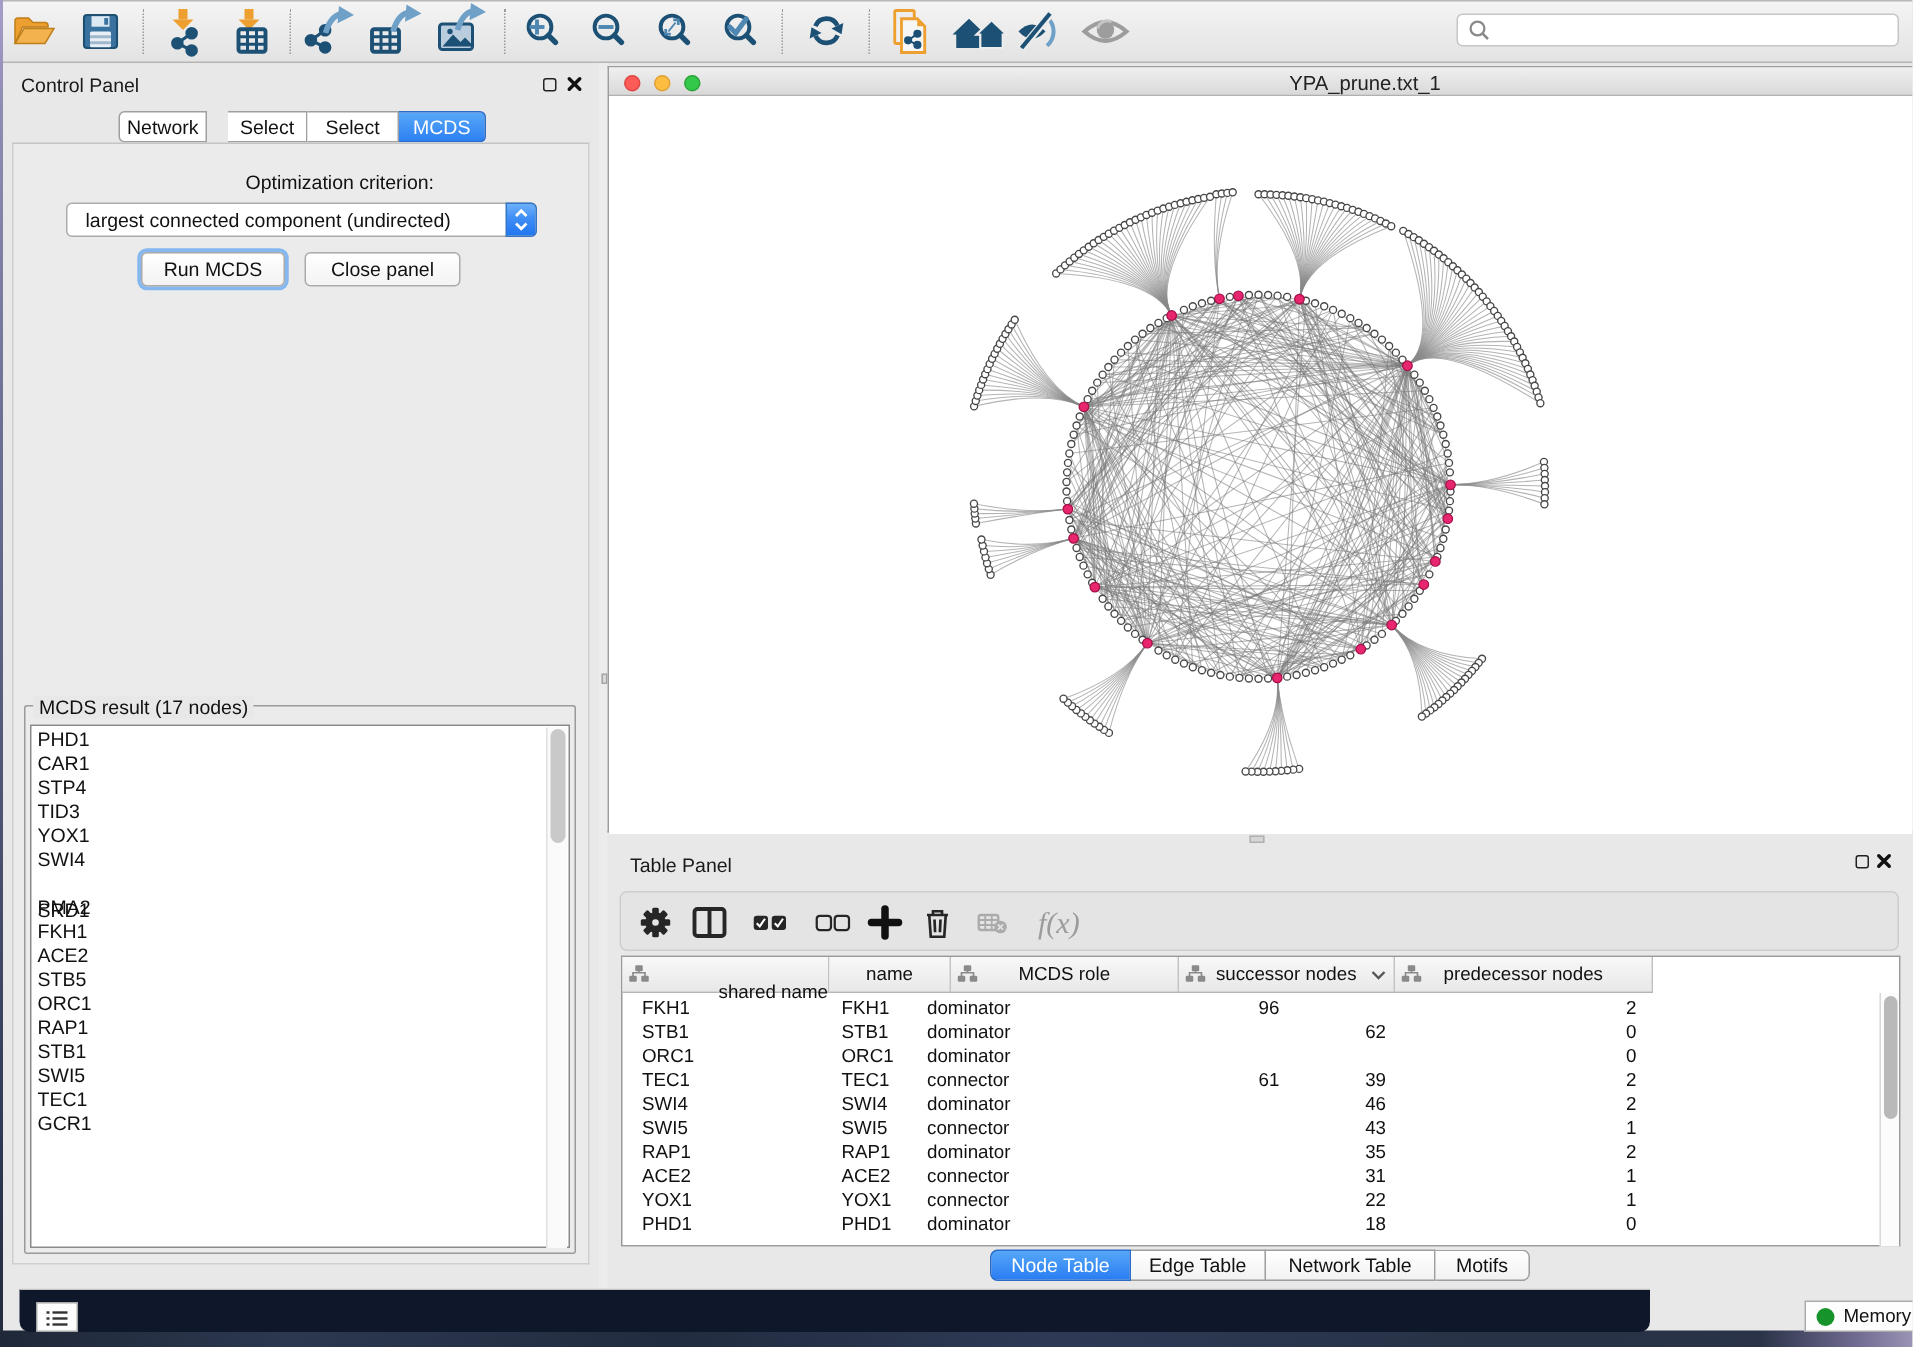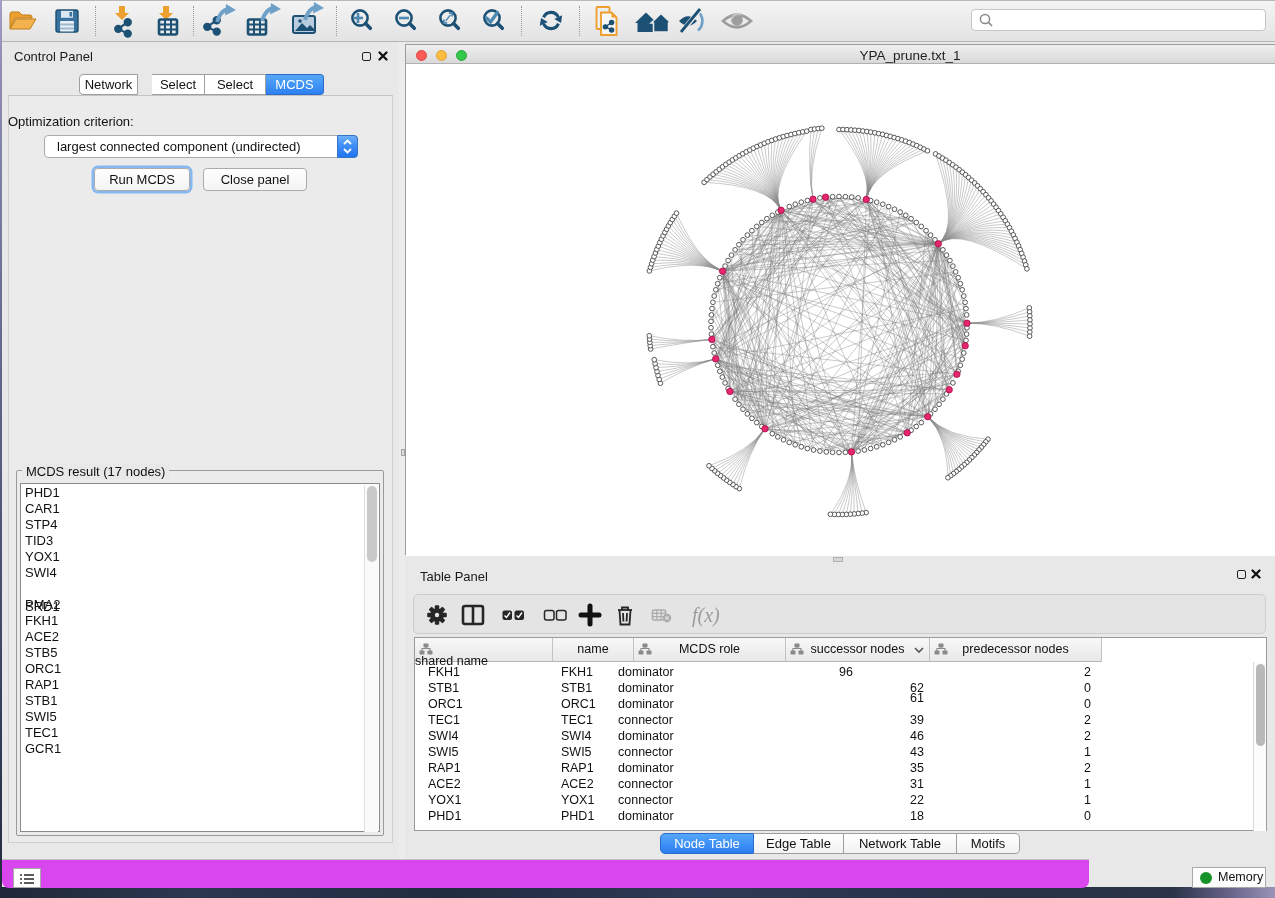--- a/index.html
+++ b/index.html
@@ -6,21 +6,21 @@
 .abs{position:absolute}
 .wall-b{left:0;top:887px;width:1275px;height:11px;background:linear-gradient(90deg,#1f2838,#2c3850 15%,#222c40 35%,#2e3a55 55%,#273246 78%,#2a3348 92%,#6f6a90 97%,#9a93b5)}
 .wall-l{left:0;top:0;width:2px;height:888px;background:linear-gradient(#a49ec9,#8f8cb4 8%,#6f7296 30%,#4e5574 60%,#303a55 85%,#232b3e)}
 .toolbar{left:2px;top:0;width:1273px;height:42px;background:linear-gradient(#f4f4f4,#e3e3e3);border-top:1px solid #b9b9b9;border-bottom:1px solid #b4b4b4}
 .tsep{position:absolute;top:6px;height:30px;width:0;border-left:1px dotted #9a9a9a}
 .search{position:absolute;left:971px;top:9px;width:295px;height:22px;background:#fff;border:1px solid #c6c6c6;border-radius:4px}
 .cp-title{left:14px;top:49px;font-size:13px;color:#1a1a1a}
 .undock{width:9px;height:9px;border:1.4px solid #222;border-radius:2px}
 .tab{position:absolute;top:74px;height:21px;background:#fff;border:1px solid #9f9f9f;border-left:none;font-size:13px;color:#111;text-align:center;line-height:19px}
 .cp-content{left:8px;top:95px;width:385px;height:748px;background:#ebebeb;border:1px solid #cfcfcf;border-top:1px solid #c4c4c4}
-.opt{left:8px;top:114px;width:437px;font-size:13px;color:#111}
+.opt{left:8px;top:114px;width:437px;text-align:center;font-size:13px;color:#111}
 .combo{left:44px;top:135px;width:314px;height:23px;background:#fff;border:1px solid #ababab;border-radius:4px;font-size:13px;color:#111;line-height:21px;padding-left:12px}
 .combo-btn{position:absolute;right:-1px;top:-1px;width:21px;height:23px;border-radius:0 4px 4px 0;background:linear-gradient(#6eb1f9,#3f8df6 45%,#2176ee);border:1px solid #3576c4}
 .btn{position:absolute;top:168px;height:23px;background:linear-gradient(#ffffff,#f3f3f3);border:1px solid #ababab;border-radius:4px;font-size:13px;color:#111;text-align:center;line-height:21px}
 .fieldset{left:16px;top:470px;width:368px;height:366px;border:1px solid #9a9a9a;border-radius:2px}
 .flabel{left:22px;top:464px;background:#e8e8e8;padding:0 4px;font-size:13px;color:#111}
 .listbox{left:20px;top:483px;width:360px;height:349px;background:#fff;border:1px solid #8a8a8a}
 .litem{position:absolute;left:4px;font-size:13px;color:#111;line-height:16px}
 .lscroll{position:absolute;right:1px;top:1px;width:14px;height:347px;background:#fafafa;border-left:1px solid #e0e0e0}
 .lthumb{position:absolute;left:2px;top:1px;width:10px;height:76px;background:#c9c9c9;border-radius:5px}
 .vsplit{left:399px;top:42px;width:6px;height:817px;background:#ececec}
@@ -29,21 +29,21 @@
 .tl{position:absolute;top:4.5px;width:11px;height:11px;border-radius:50%}
 .netcanvas{position:absolute;left:0;top:20px;width:869px;height:491px;background:#fff;overflow:hidden}
 .tp-title{left:420px;top:569px;font-size:13px;color:#1a1a1a}
 .tp-toolbar{left:413px;top:594px;width:853px;height:40px;background:#e4e4e4;border:1px solid #cdcdcd;border-radius:5px}
 .tbl{left:414px;top:637px;width:853px;height:194px;background:#fff;border:1px solid #9a9a9a}
 .th{position:absolute;top:0;height:24px;background:linear-gradient(#f8f8f8,#e8e8e8);border-right:1px solid #c2c2c2;border-bottom:1px solid #b5b5b5;font-size:12.5px;color:#111}
 .td{position:absolute;font-size:12.5px;color:#111;line-height:16px}
 .tscroll{position:absolute;right:0;top:24px;width:13px;height:169px;background:#fcfcfc;border-left:1px solid #d8d8d8}
 .tthumb{position:absolute;left:1.5px;top:2px;width:9px;height:82px;background:#b9b9b9;border-radius:4.5px}
 .btab{position:absolute;top:833px;height:21px;border:1px solid #9f9f9f;border-left:none;background:linear-gradient(#ffffff,#f2f2f2);font-size:13px;color:#111;text-align:center;line-height:19px}
-.status{left:2px;top:859px;width:1087px;height:29px;background:#d946ef;border-top:1px solid #c2c2c2;border-radius:0 0 7px 7px}
+.status{left:13px;top:859px;width:1087px;height:29px;background:#0f172a;border-top:1px solid #c2c2c2;border-radius:0 0 7px 7px}
 .lbtn{position:absolute;left:11px;top:8px;width:28px;height:20px;background:#fdfdfd;border:1px solid #a8a8a8}
 .membtn{position:absolute;left:1190px;top:7px;width:74px;height:21px;background:#fdfdfd;border:1px solid #a8a8a8;font-size:12.5px;color:#111;line-height:19px;padding-left:25px}
 </style></head><body>
 <div class="abs wall-b"></div>
 <div class="abs wall-l"></div>
 <div class="abs toolbar"></div>
 <div class="tsep" style="left:95px"></div>
 <div class="tsep" style="left:193px"></div>
 <div class="tsep" style="left:336px"></div>
 <div class="tsep" style="left:521px"></div>
@@ -1084,21 +1084,21 @@
       <line x1="249.5" y1="48.333333333333336" x2="262.5" y2="48.333333333333336"></line>
       <line x1="258.1666666666667" y1="45.0" x2="258.1666666666667" y2="55.0"></line>
       <line x1="249.5" y1="51.666666666666664" x2="262.5" y2="51.666666666666664"></line>
     </g>
     <circle cx="264" cy="53" r="4.2" fill="#ababab"></circle>
     <path d="M262.3 51.3 L265.7 54.7 M265.7 51.3 L262.3 54.7" stroke="#e4e4e4" stroke-width="1.1"></path>
     <text x="289" y="57" font-family="Liberation Serif,serif" font-style="italic" font-size="20" fill="#9b9b9b">f(x)</text>
   </svg>
 <div class="abs tbl">
     <div class="th" style="left:0px;width:138px">
-      <div style="position:absolute;left:0;right:0;top:16px;text-align:left">shared name</div>
+      <div style="position:absolute;left:0;right:0;top:16px;text-align:right">shared name</div>
     </div>
     <div class="th" style="left:138px;width:81px">
       <div style="position:absolute;left:0;right:0;top:4px;text-align:center">name</div>
     </div>
     <div class="th" style="left:219px;width:152px">
       <div style="position:absolute;left:0;right:0;top:4px;text-align:center">MCDS role</div>
     </div>
     <div class="th" style="left:371px;width:144px">
       <div style="position:absolute;left:0;right:0;top:4px;text-align:center">successor nodes</div>
     </div>
@@ -1138,21 +1138,21 @@
     <div class="td" style="left:424px;top:26px;width:85px;text-align:left">96</div>
     <div class="td" style="left:594px;top:26px;width:82px;text-align:right">2</div>
     <div class="td" style="left:13px;top:42px;width:120px">STB1</div>
     <div class="td" style="left:146px;top:42px;width:70px">STB1</div>
     <div class="td" style="left:203px;top:42px;width:100px">dominator</div>
     <div class="td" style="left:424px;top:42px;width:85px;text-align:right">62</div>
     <div class="td" style="left:594px;top:42px;width:82px;text-align:right">0</div>
     <div class="td" style="left:13px;top:58px;width:120px">ORC1</div>
     <div class="td" style="left:146px;top:58px;width:70px">ORC1</div>
     <div class="td" style="left:203px;top:58px;width:100px">dominator</div>
-    <div class="td" style="left:424px;top:52px;width:85px;text-align:right">61</div>
+    <div class="td" style="left:424px;top:74px;width:85px;">61</div>
     <div class="td" style="left:594px;top:58px;width:82px;text-align:right">0</div>
     <div class="td" style="left:13px;top:74px;width:120px">TEC1</div>
     <div class="td" style="left:146px;top:74px;width:70px">TEC1</div>
     <div class="td" style="left:203px;top:74px;width:100px">connector</div>
     <div class="td" style="left:424px;top:74px;width:85px;text-align:right">39</div>
     <div class="td" style="left:594px;top:74px;width:82px;text-align:right">2</div>
     <div class="td" style="left:13px;top:90px;width:120px">SWI4</div>
     <div class="td" style="left:146px;top:90px;width:70px">SWI4</div>
     <div class="td" style="left:203px;top:90px;width:100px">dominator</div>
     <div class="td" style="left:424px;top:90px;width:85px;text-align:right">46</div>

